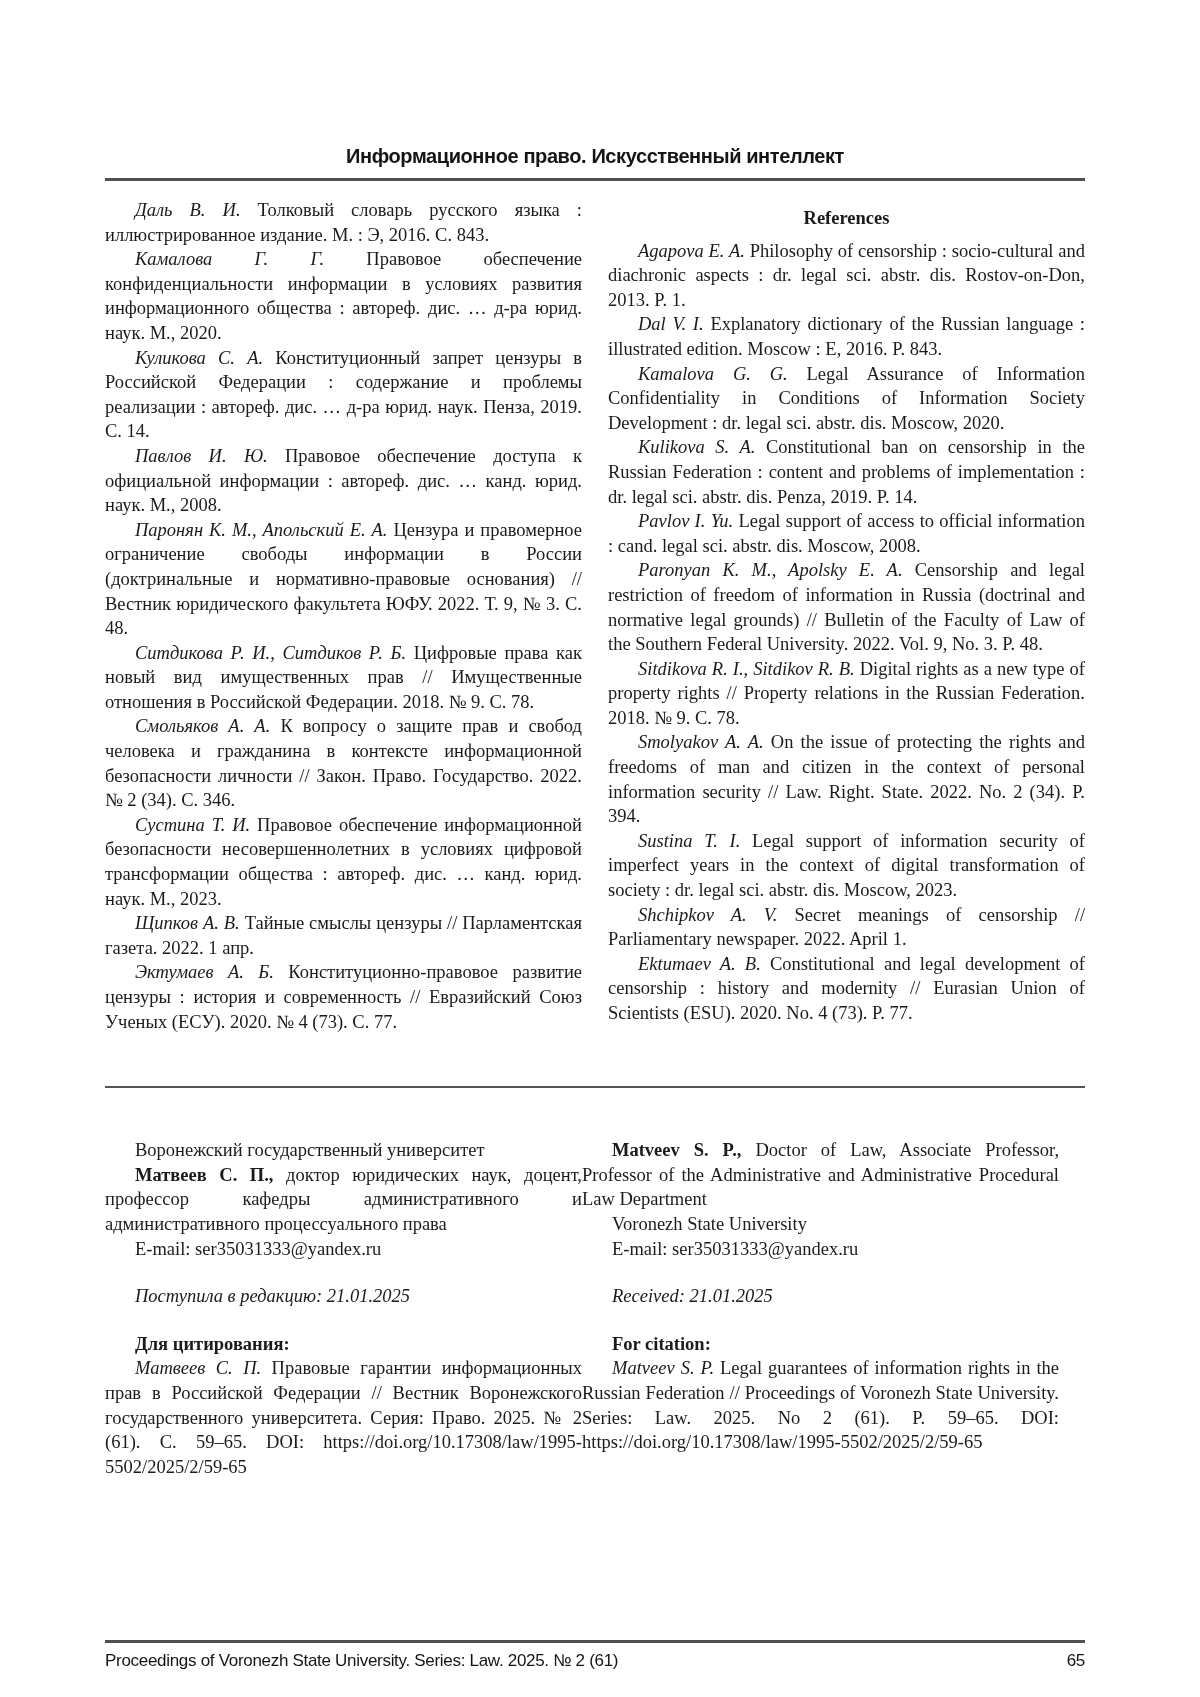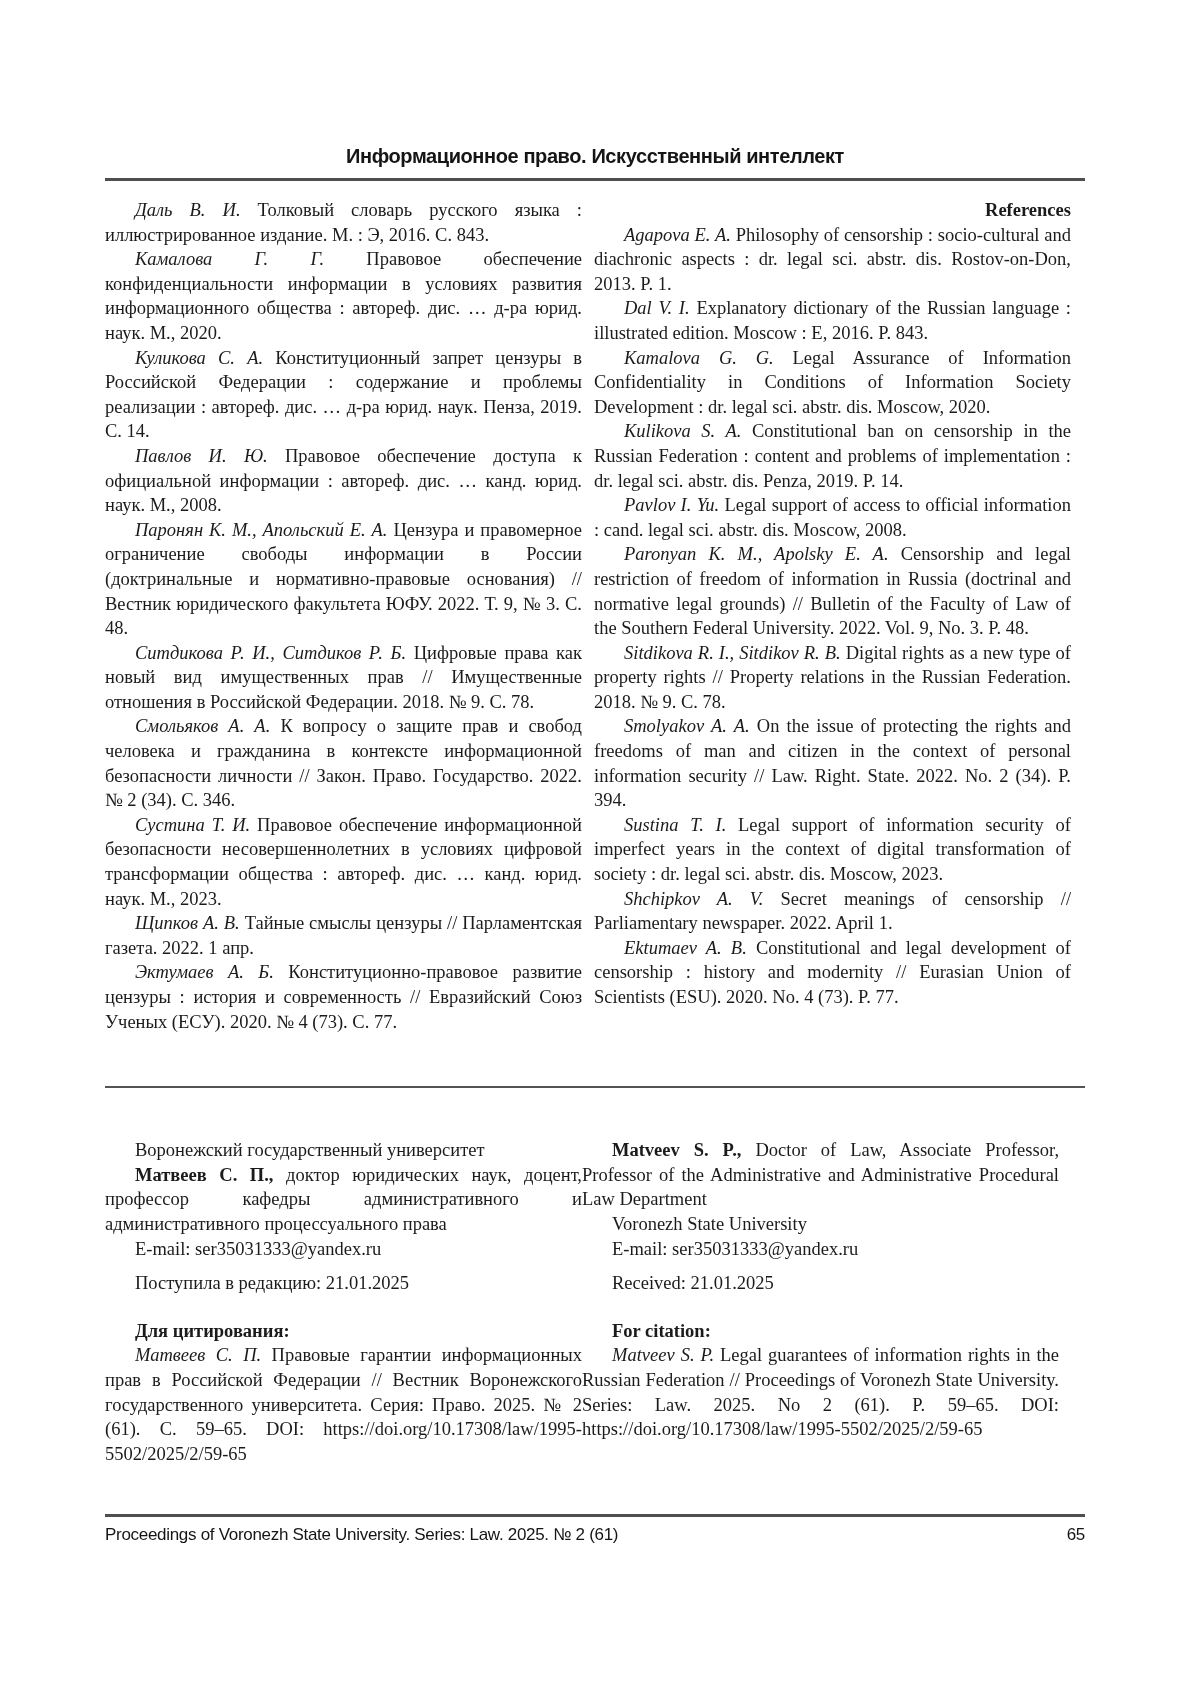--- a/index.html
+++ b/index.html
@@ -29,38 +29,38 @@
     color: #151515;
   }
   .header-rule {
     border: none;
     border-top: 3px solid #4f4f4f;
     margin: 10px 0 0 0;
   }
   
   .columns {
     display: flex;
-    gap: 12px;
+    gap: 26px;
     margin-top: 17px;
   }
   .col {
     width: 477px;
     font-size: 18.5px;
     line-height: 24.6px;
     text-align: justify;
     hyphens: auto;
   }
   .ref {
     margin: 0;
     text-indent: 30px;
   }
   .ref .au { font-style: italic; }
   .refs-heading {
-    margin: 0;
-    text-align: right;
+    margin: 8px;
+    text-align: center;
     font-weight: 700;
     font-size: 18.5px;
   }
   
   .section-divider {
     border: none;
     border-top: 2px solid #545454;
     margin: 52px 0 0 0;
   }
   .bottom {
@@ -68,30 +68,30 @@
     margin-top: 50px;
   }
   .bcol {
     width: 477px;
     font-size: 18.5px;
     line-height: 24.6px;
     text-align: justify;
     hyphens: auto;
   }
   .bcol p { margin: 0; text-indent: 30px; overflow-wrap: break-word; }
-  .bcol .received { margin-top: 10px; }
+  .bcol .received { margin-top: 23px; font-style: italic; }
   .bcol .cite-head { margin-top: 23px; font-weight: 700; }
   .bcol .name { font-weight: 700; font-style: normal; }
   .bcol .cite-au { font-style: italic; }
   
   .footer {
     position: absolute;
     left: 105px;
     right: 115px;
-    top: 1514px;
+    top: 1640px;
     border-top: 3px solid #4f4f4f;
     padding-top: 8px;
     display: flex;
     justify-content: space-between;
     font-family: "Liberation Sans", "DejaVu Sans", sans-serif;
     font-size: 17px;
     letter-spacing: -0.3px;
     color: #151515;
   }
 </style>

